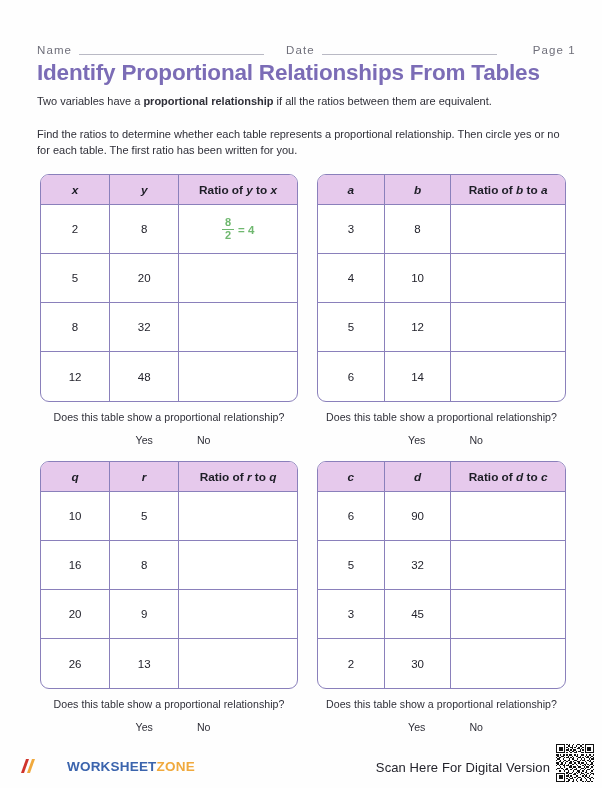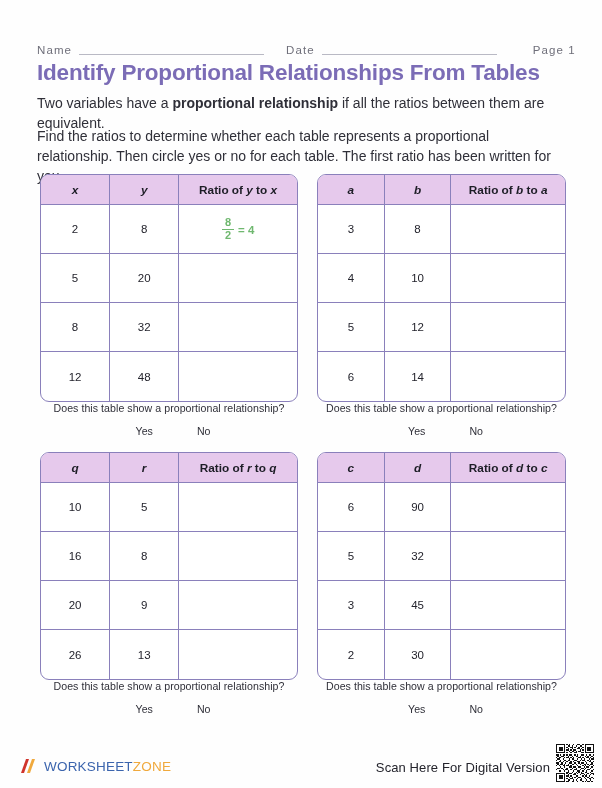--- a/index.html
+++ b/index.html
@@ -60,21 +60,21 @@
     font-weight: 700;
     color: #7b6cb6;
     letter-spacing: -0.2px;
   }
 
   
   .intro {
     position: absolute;
     left: 37px;
     right: 34px;
-    font-size: 14px;
+    font-size: 11px;
     line-height: 1.42;
     color: #2f2f38;
   }
   .intro-1 { top: 94px; }
   .intro-2 { top: 127px; }
   .intro b { font-weight: 700; }
 
   
   .tables {
     position: absolute;
@@ -142,21 +142,21 @@
     display: inline-flex;
     flex-direction: column;
     align-items: center;
     line-height: 1.05;
     font-size: 11px;
   }
   .frac .num { padding: 0 3px; }
   .frac .den { padding: 0 3px; border-top: 1.1px solid #6fb86f; }
 
   
-  .q-wrap { }
+  .q-wrap { margin-top: 9px; }
   .q-text {
     font-size: 10.6px;
     color: #2f2f38;
     text-align: center;
     letter-spacing: 0.05px;
   }
   .yesno {
     margin-top: 11px;
     display: flex;
     justify-content: center;
@@ -177,22 +177,23 @@
     position: absolute;
     left: 18px;
     bottom: 12px;
     display: flex;
     align-items: center;
     gap: 6px;
   }
   .logo-mark { display: block; }
   .logo-text {
     font-size: 13.5px;
-    font-weight: 400;
+    font-weight: 700;
     letter-spacing: 0.2px;
+    margin-left: 23px;
   }
   .logo-text .w1 { color: #3b64ad; }
   .logo-text .w2 { color: #f0a93d; }
 
   .scan {
     position: absolute;
     right: 52px;
     bottom: 13px;
     font-size: 13px;
     color: #24242c;

